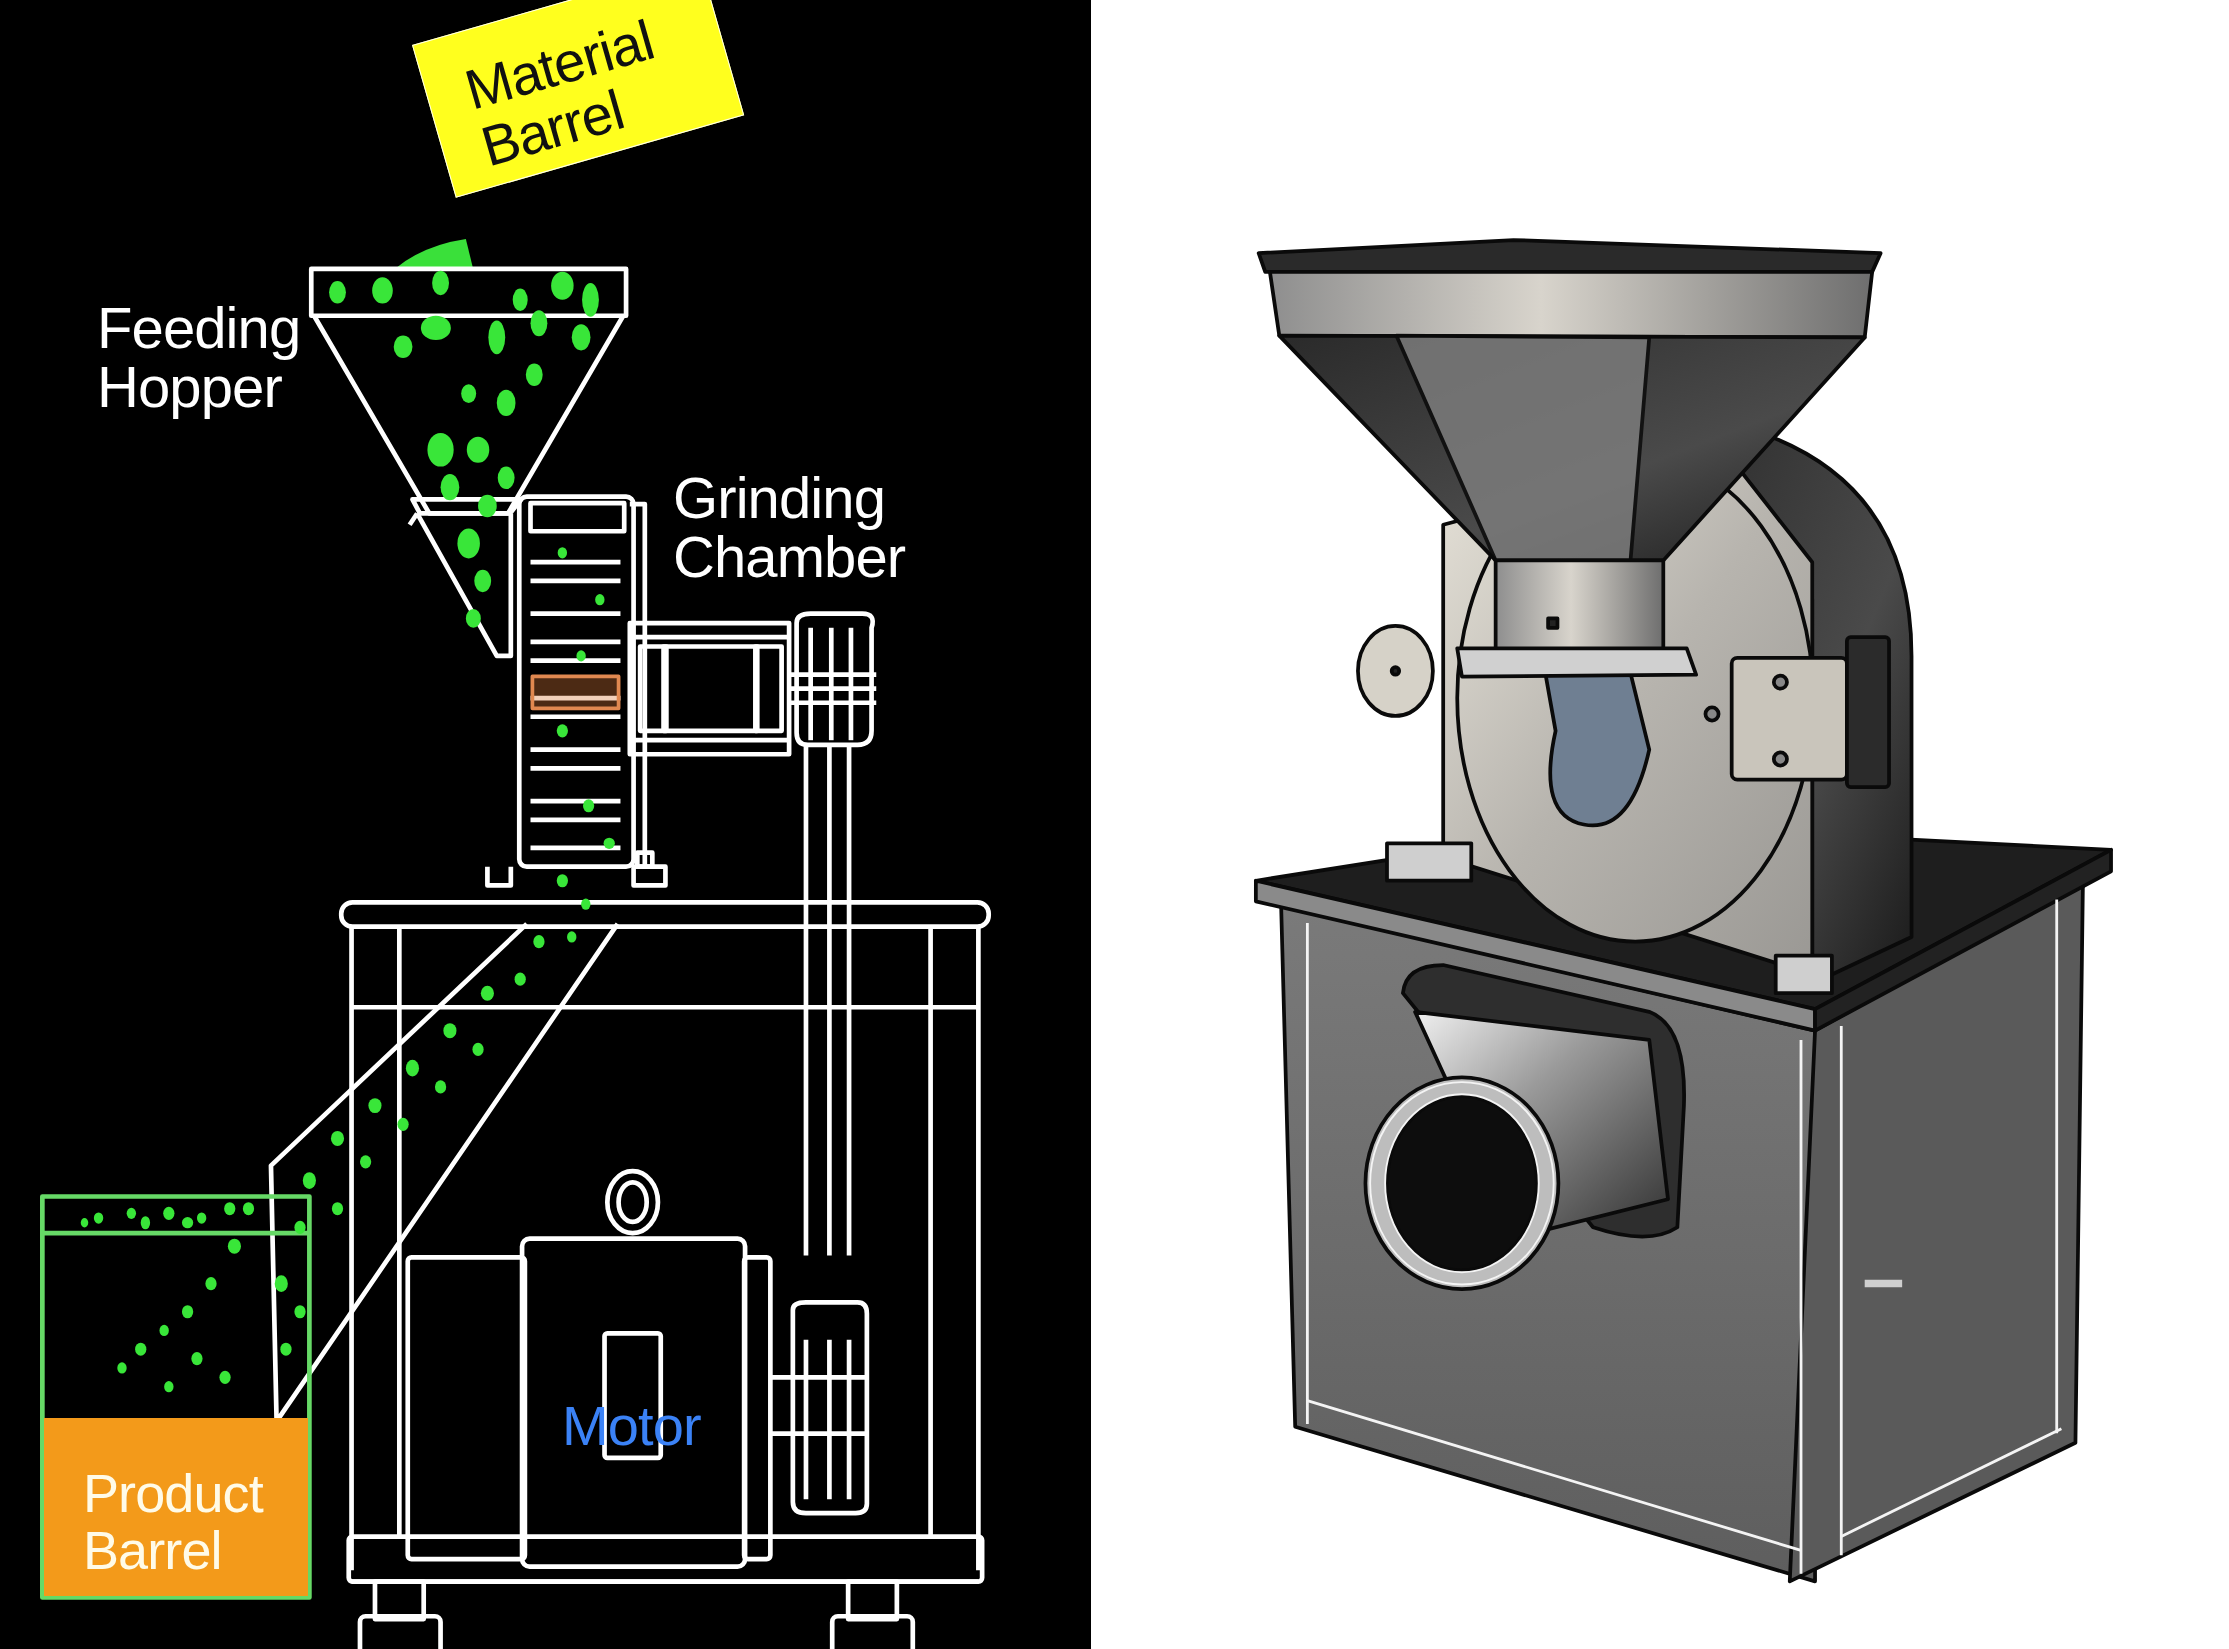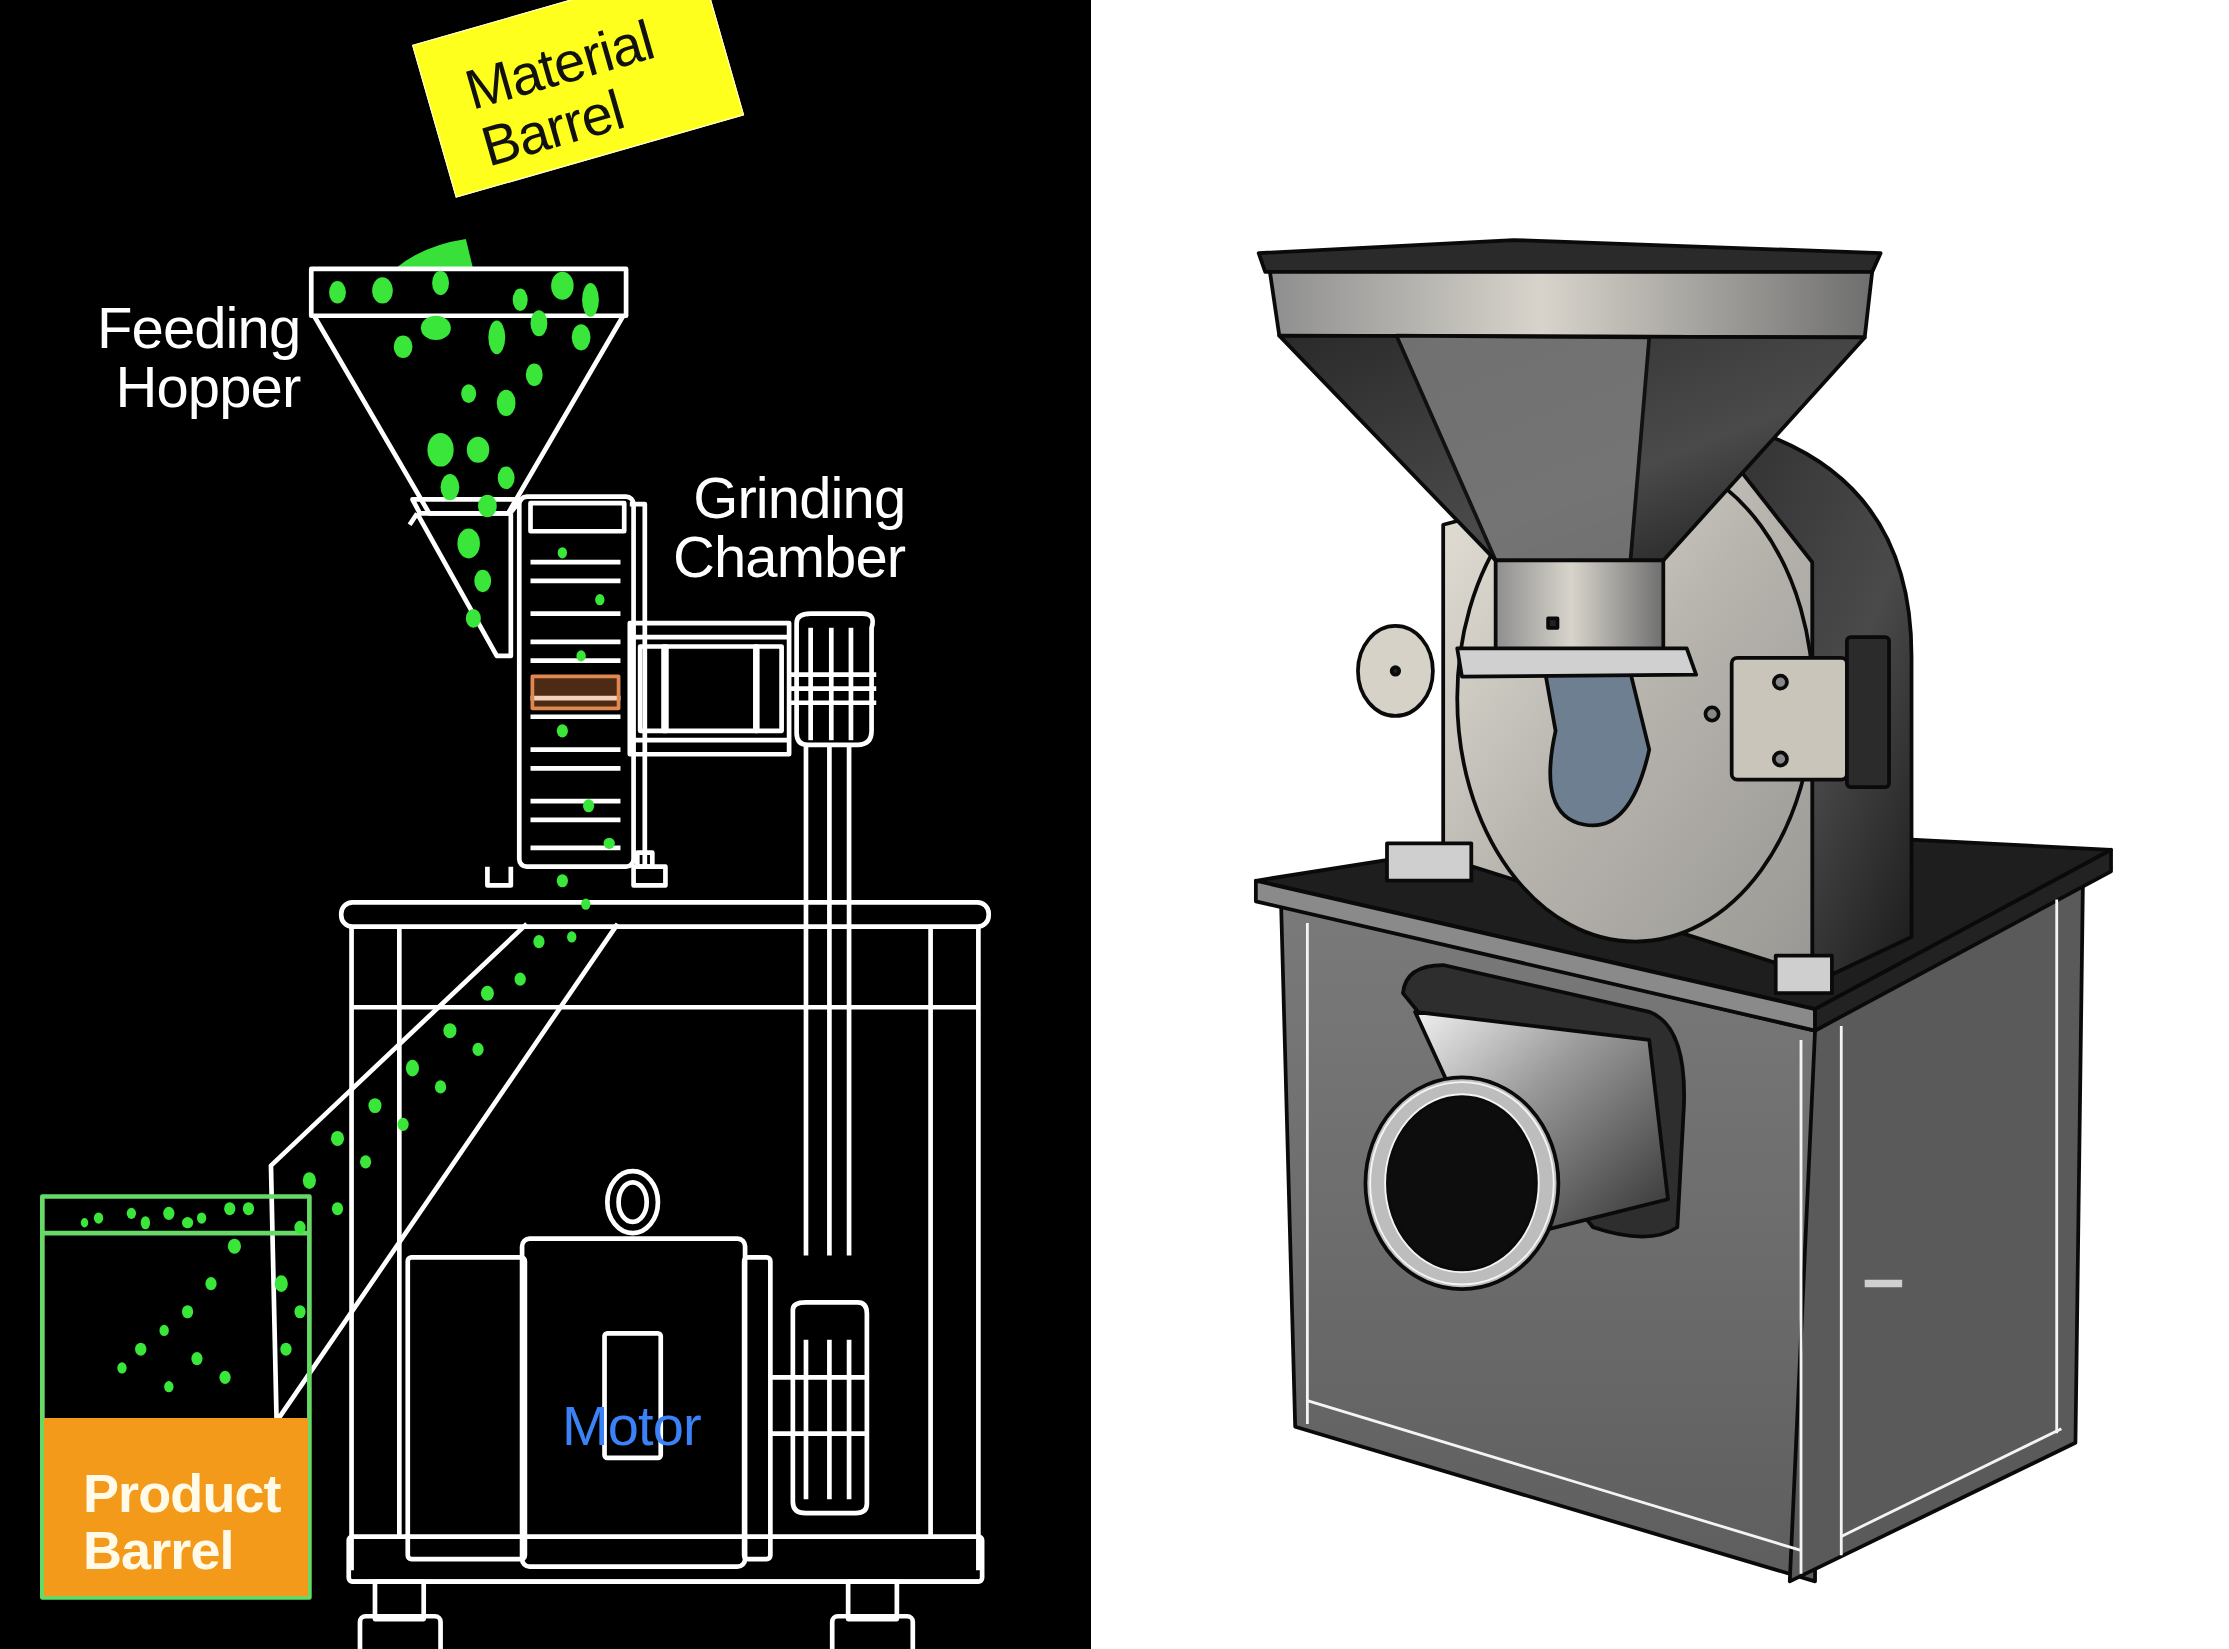--- a/index.html
+++ b/index.html
@@ -2,25 +2,25 @@
 <html style="font-size:15px"><head>
 <meta charset="utf-8">
 <style>
   html, body { margin: 0; padding: 0; background: #ffffff; }
   body { width: 2230px; height: 1650px; position: relative; overflow: hidden; font-family: "Liberation Sans", sans-serif; }
   .panel { position: absolute; top: 0; height: 1650px; }
   .panel-left { left: 0; width: 1091px; background: #000000; }
   .panel-right { left: 1091px; width: 1139px; background: #ffffff; }
   svg { position: absolute; left: 0; top: 0; }
   .label { position: absolute; font-family: "Liberation Sans", sans-serif; line-height: 1.02; letter-spacing: -0.9px; white-space: pre-line; }
-  .label-white { color: #ffffff; font-size: 58px; text-align: right; }
+  .label-white { color: #ffffff; font-size: 58px; }
   .yellow-tag { position: absolute; left: 412px; top: 45px; width: 300px; height: 159px; background: #ffff1e; transform: rotate(-16deg); transform-origin: 0 0; border: 1.9px solid #fffff0; box-sizing: border-box; }
   .yellow-tag span { position: absolute; left: 39px; top: 30px; color: #111111; font-size: 56px; line-height: 1.05; letter-spacing: -0.9px; white-space: pre-line; }
   .product-fill { position: absolute; left: 44px; top: 1418px; width: 264px; height: 178px; background: #f39a1a; }
-  .product-fill span { position: absolute; left: 39px; top: 47px; color: #fffbe8; font-size: 54px; line-height: 1.05; letter-spacing: -0.9px; white-space: pre-line; font-weight: bold; }
+  .product-fill span { position: absolute; left: 39px; top: 47px; color: #fffbe8; font-size: 54px; line-height: 1.05; letter-spacing: -0.9px; white-space: pre-line; }
   .motor-label { position: absolute; left: 562px; top: 1393px; color: #3b82f6; font-size: 56px; letter-spacing: -0.9px; }
 </style>
 </head>
 <body>
 
 <div class="panel panel-left">
   <svg width="1091" height="1650" viewBox="0 0 1164 1761">
     <g fill="none" stroke="#ffffff" stroke-width="5" stroke-linejoin="round">
 
       <path d="M420 288 Q450 262 497 255 L505 288 Z" fill="#3ae03a" stroke="none"></path>

